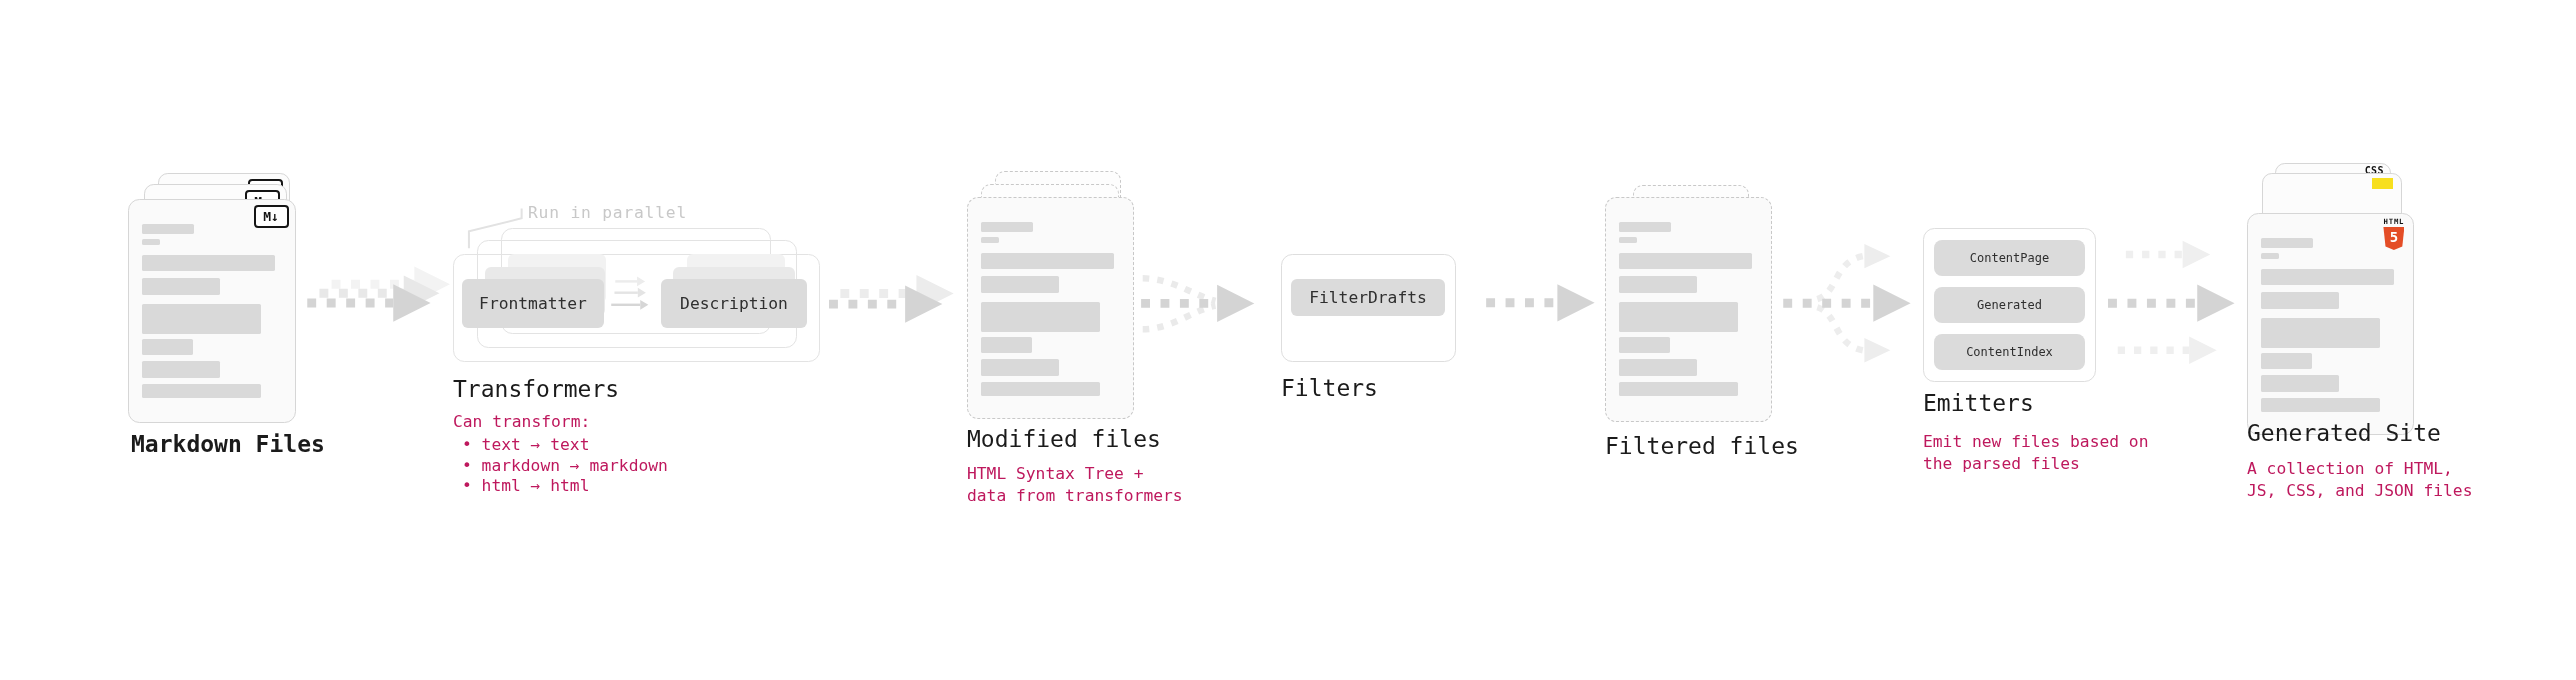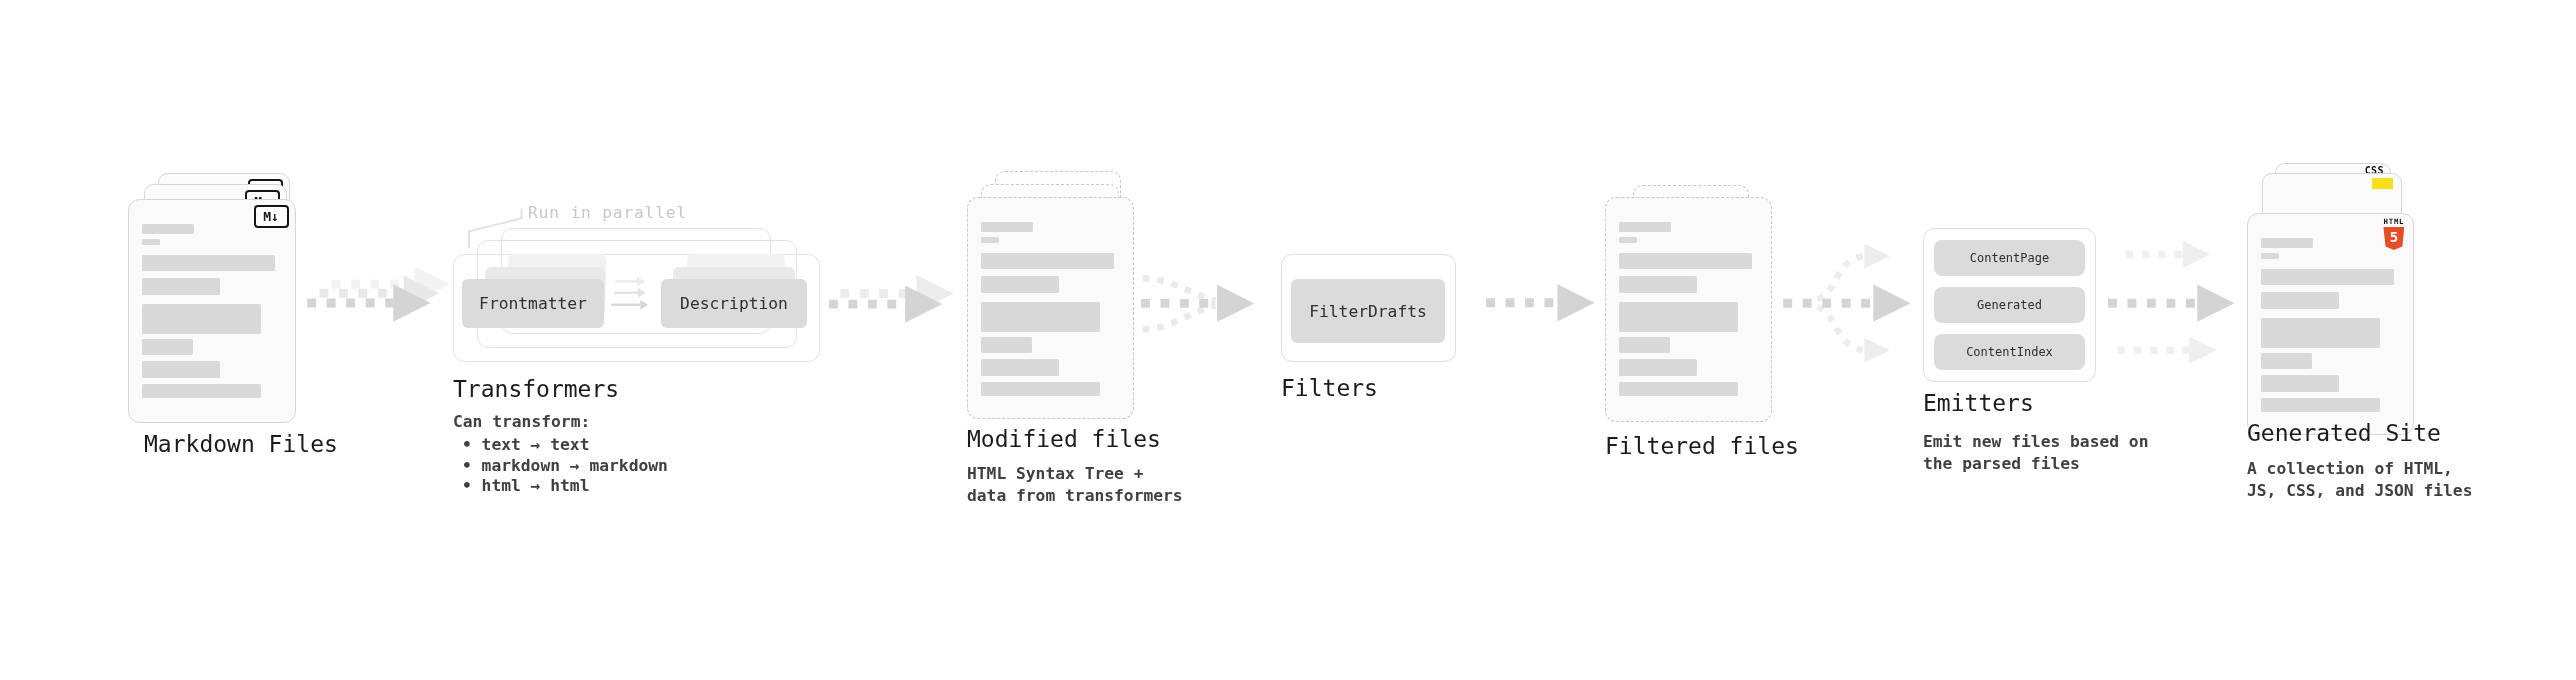--- a/index.html
+++ b/index.html
@@ -46,21 +46,21 @@
   .white-box{position:absolute;border:1.6px solid #dedede;border-radius:11.4px;background:#ffffff;}
   .pill{position:absolute;background:#dbdbdb;border-radius:6px;color:#2f2f2f;font-size:16.3px;
         display:flex;align-items:center;justify-content:center;white-space:nowrap;}
   .pill.ghost1{background:#e9e9e9;}
   .pill.ghost2{background:#f2f2f2;}
   .epill{background:#dbdbdb;border-radius:8.1px;color:#2f2f2f;font-size:12px;height:36px;
          display:flex;align-items:center;justify-content:center;white-space:nowrap;}
 
   
   .title{position:absolute;font-size:23px;font-weight:500;color:#1b1b1b;white-space:nowrap;}
-  .desc{position:absolute;font-size:16.3px;color:#404040;line-height:22px;white-space:nowrap;font-weight:bold;}
+  .desc{position:absolute;font-size:16.3px;color:#be185d;line-height:22px;white-space:nowrap;}
   .bullets{margin-top:2.4px;padding-left:9px;line-height:20.3px;}
   .annotation{position:absolute;font-size:16.3px;color:#c8c8c8;white-space:nowrap;letter-spacing:0.8px;}
 
   .emit-stack{position:absolute;display:flex;flex-direction:column;gap:10.6px;padding:11.4px 9.8px;box-sizing:border-box;}
   svg{display:block;}
 </style>
 </head>
 <body>
 
 <div class="canvas">
@@ -81,21 +81,21 @@
       </div>
     <div class="bar b1"></div>
     <div class="bar b2"></div>
     <div class="bar b3"></div>
     <div class="bar b4"></div>
     <div class="bar b5"></div>
     <div class="bar b6"></div>
     <div class="bar b7"></div>
     <div class="bar b8"></div>
   </div>
-  <div class="title" style="left:144px;top:431px;">Markdown Files</div>
+  <div class="title" style="left:131px;top:431px;font-weight:bold;">Markdown Files</div>
 
   <svg class="abs" style="left:302px;top:260px;" width="163" height="73" viewBox="0 0 200 90">
     <line x1="36" y1="30" x2="138" y2="30" stroke="#f3f3f3" stroke-width="11" stroke-dasharray="11 13"></line>
     <polygon points="138,8 138,52 182,30" fill="#f3f3f3"></polygon>
     <line x1="21" y1="41" x2="125" y2="41" stroke="#e8e8e8" stroke-width="11" stroke-dasharray="11 13"></line>
     <polygon points="125,19 125,63 169,41" fill="#e8e8e8"></polygon>
     <line x1="6" y1="53" x2="112" y2="53" stroke="#d4d4d4" stroke-width="11" stroke-dasharray="11 13"></line>
     <polygon points="112,30 112,76 158,53" fill="#d4d4d4"></polygon>
   </svg>
 
@@ -165,21 +165,21 @@
   </div>
 
   <svg class="abs" style="left:1136px;top:267px;" width="142" height="76" viewBox="0 0 175 94">
     <path d="M 8,14 C 45,14 72,36 98,42" fill="none" stroke="#eaeaea" stroke-width="8" stroke-dasharray="8 10"></path>
     <path d="M 8,77 C 45,77 72,52 98,48" fill="none" stroke="#eaeaea" stroke-width="8" stroke-dasharray="8 10"></path>
     <line x1="6" y1="45" x2="100" y2="45" stroke="#d4d4d4" stroke-width="11" stroke-dasharray="11 13"></line>
     <polygon points="100,22 100,68 146,45" fill="#d4d4d4"></polygon>
   </svg>
 
   <div class="white-box" style="left:1281px;top:254px;width:173px;height:106px;"></div>
-  <div class="pill" style="left:1291px;top:279px;width:154px;height:64px;">
+  <div class="pill" style="left:1291px;top:279px;width:154px;height:37px;">
     <span>FilterDrafts</span>
   </div>
   <div class="title" style="left:1281px;top:375px;">Filters</div>
 
   <svg class="abs" style="left:1481px;top:268px;" width="122" height="68" viewBox="0 0 150 84">
     <line x1="6" y1="43" x2="94" y2="43" stroke="#d4d4d4" stroke-width="11" stroke-dasharray="11 13"></line>
     <polygon points="94,20 94,66 140,43" fill="#d4d4d4"></polygon>
   </svg>
 
   <div class="back-card dashed" style="left:1633px;top:185px;width:114px;height:42px;"></div>

